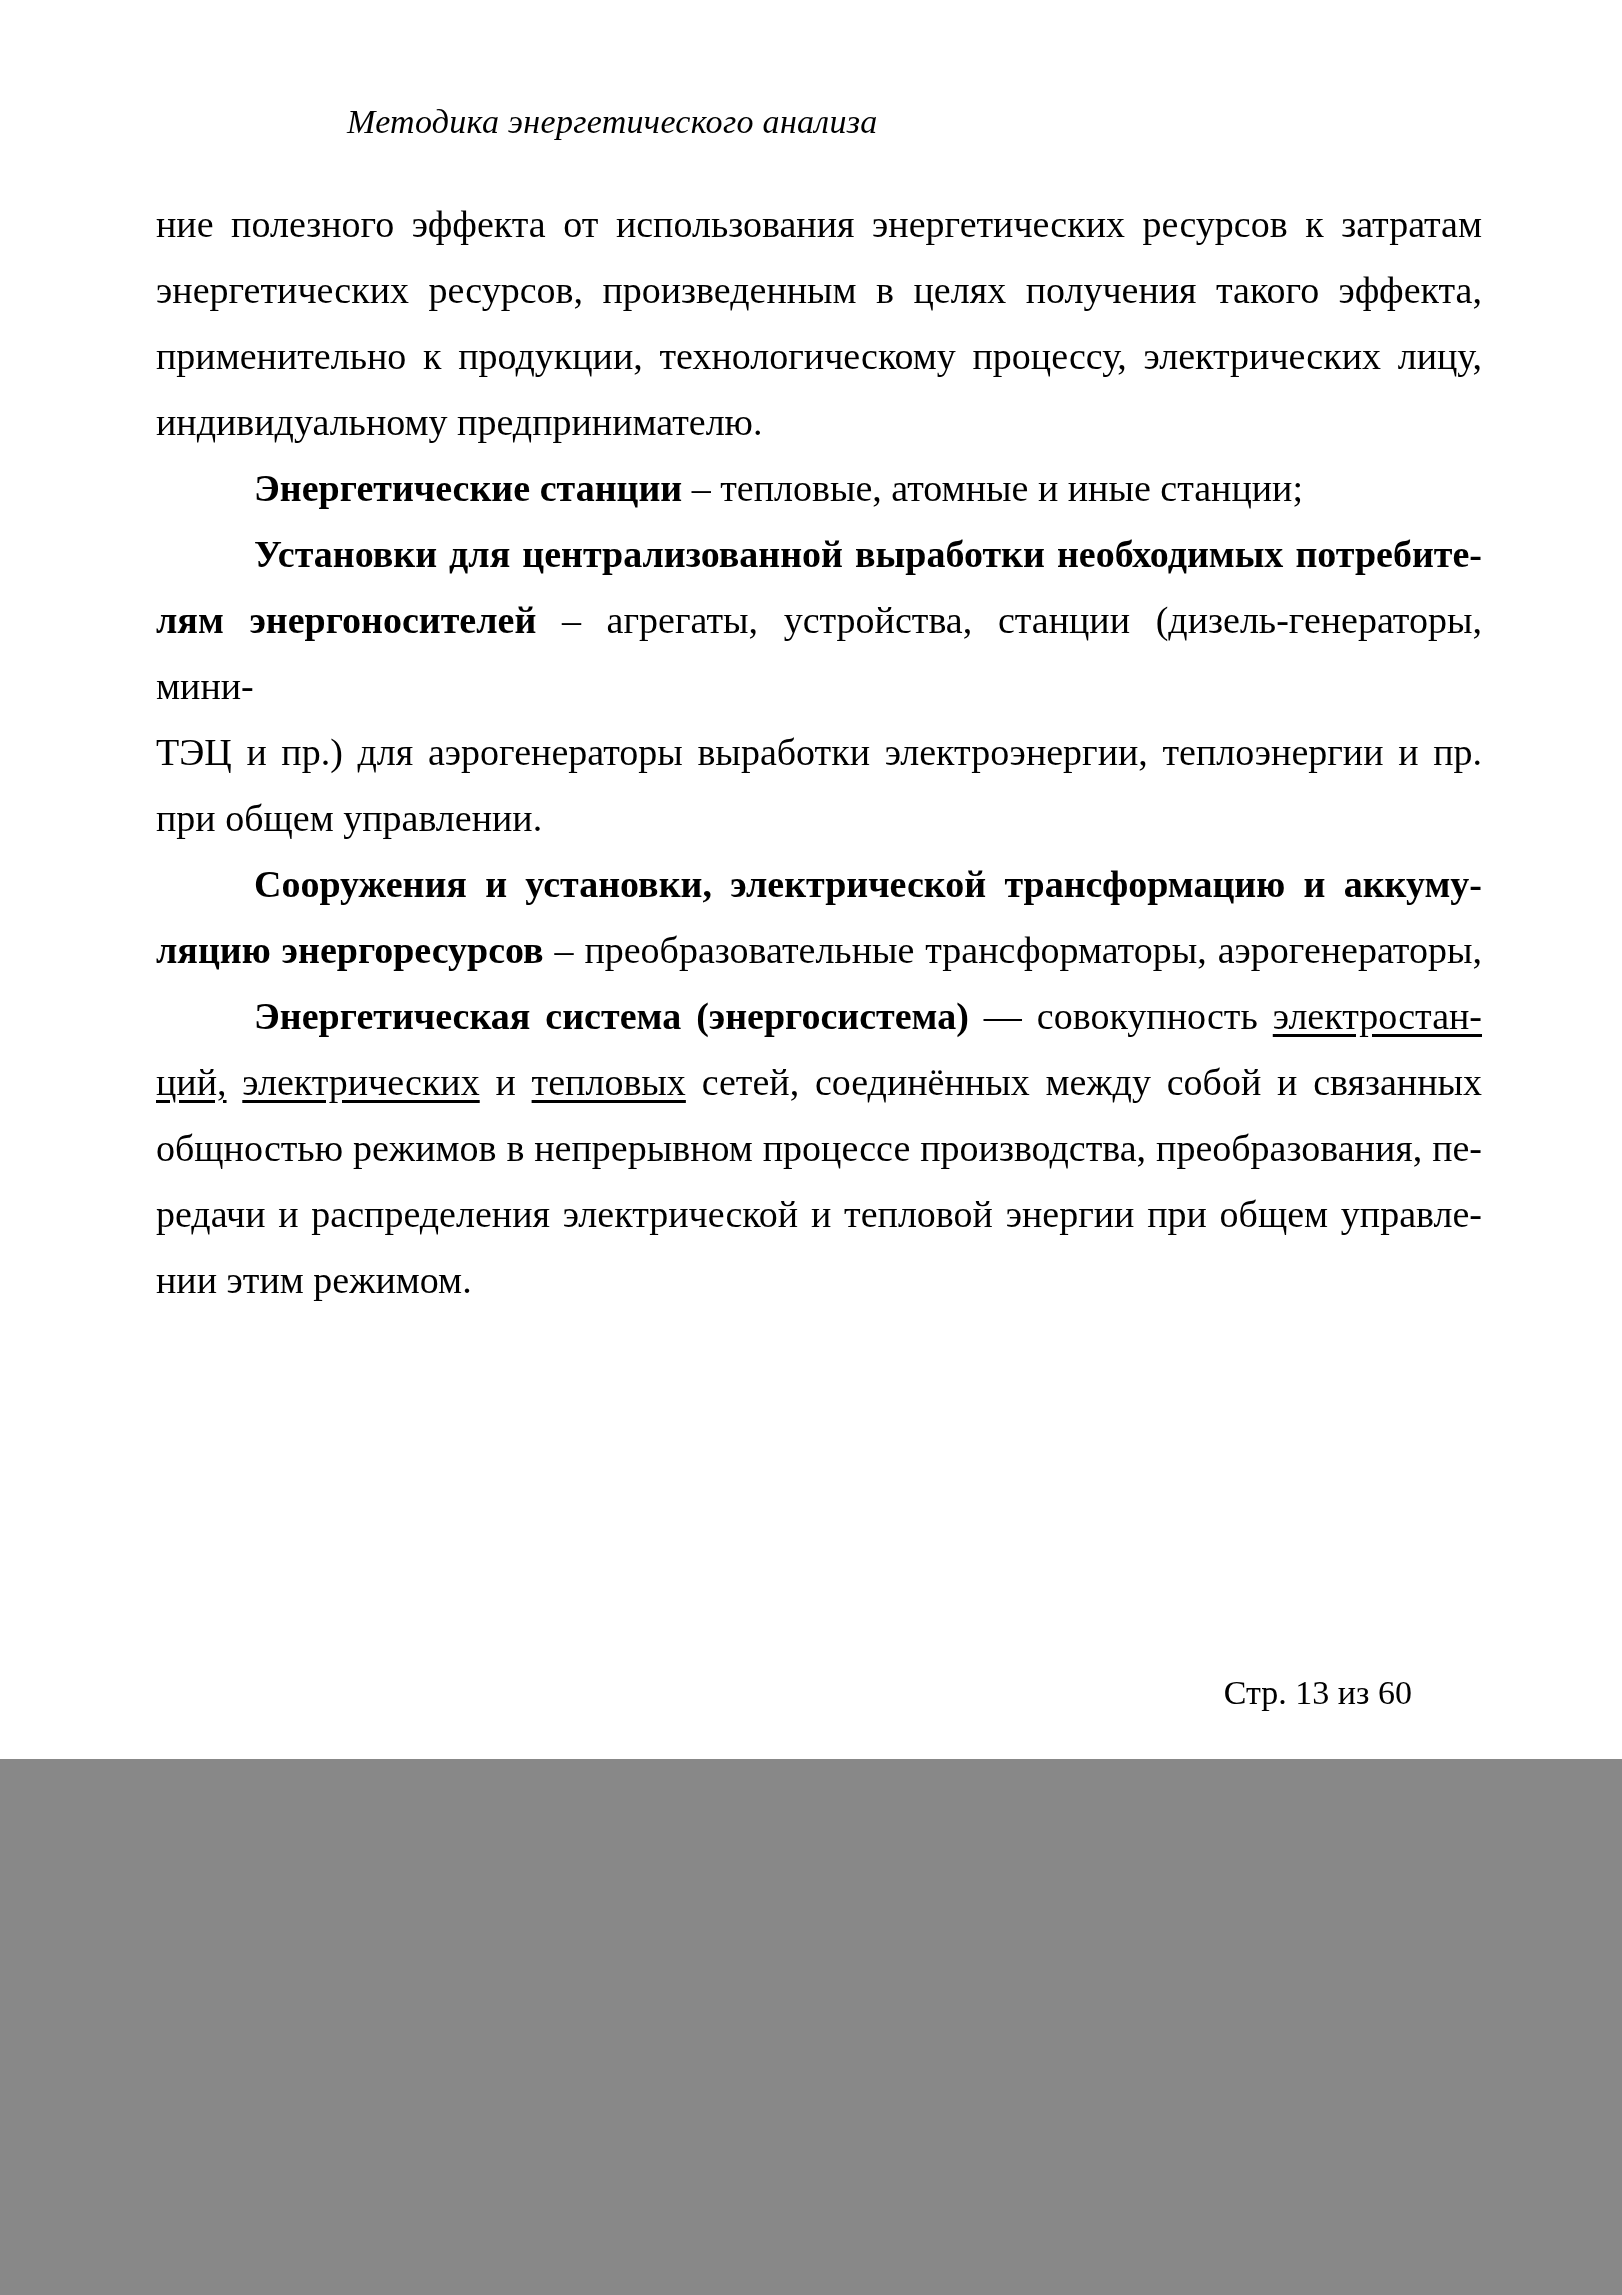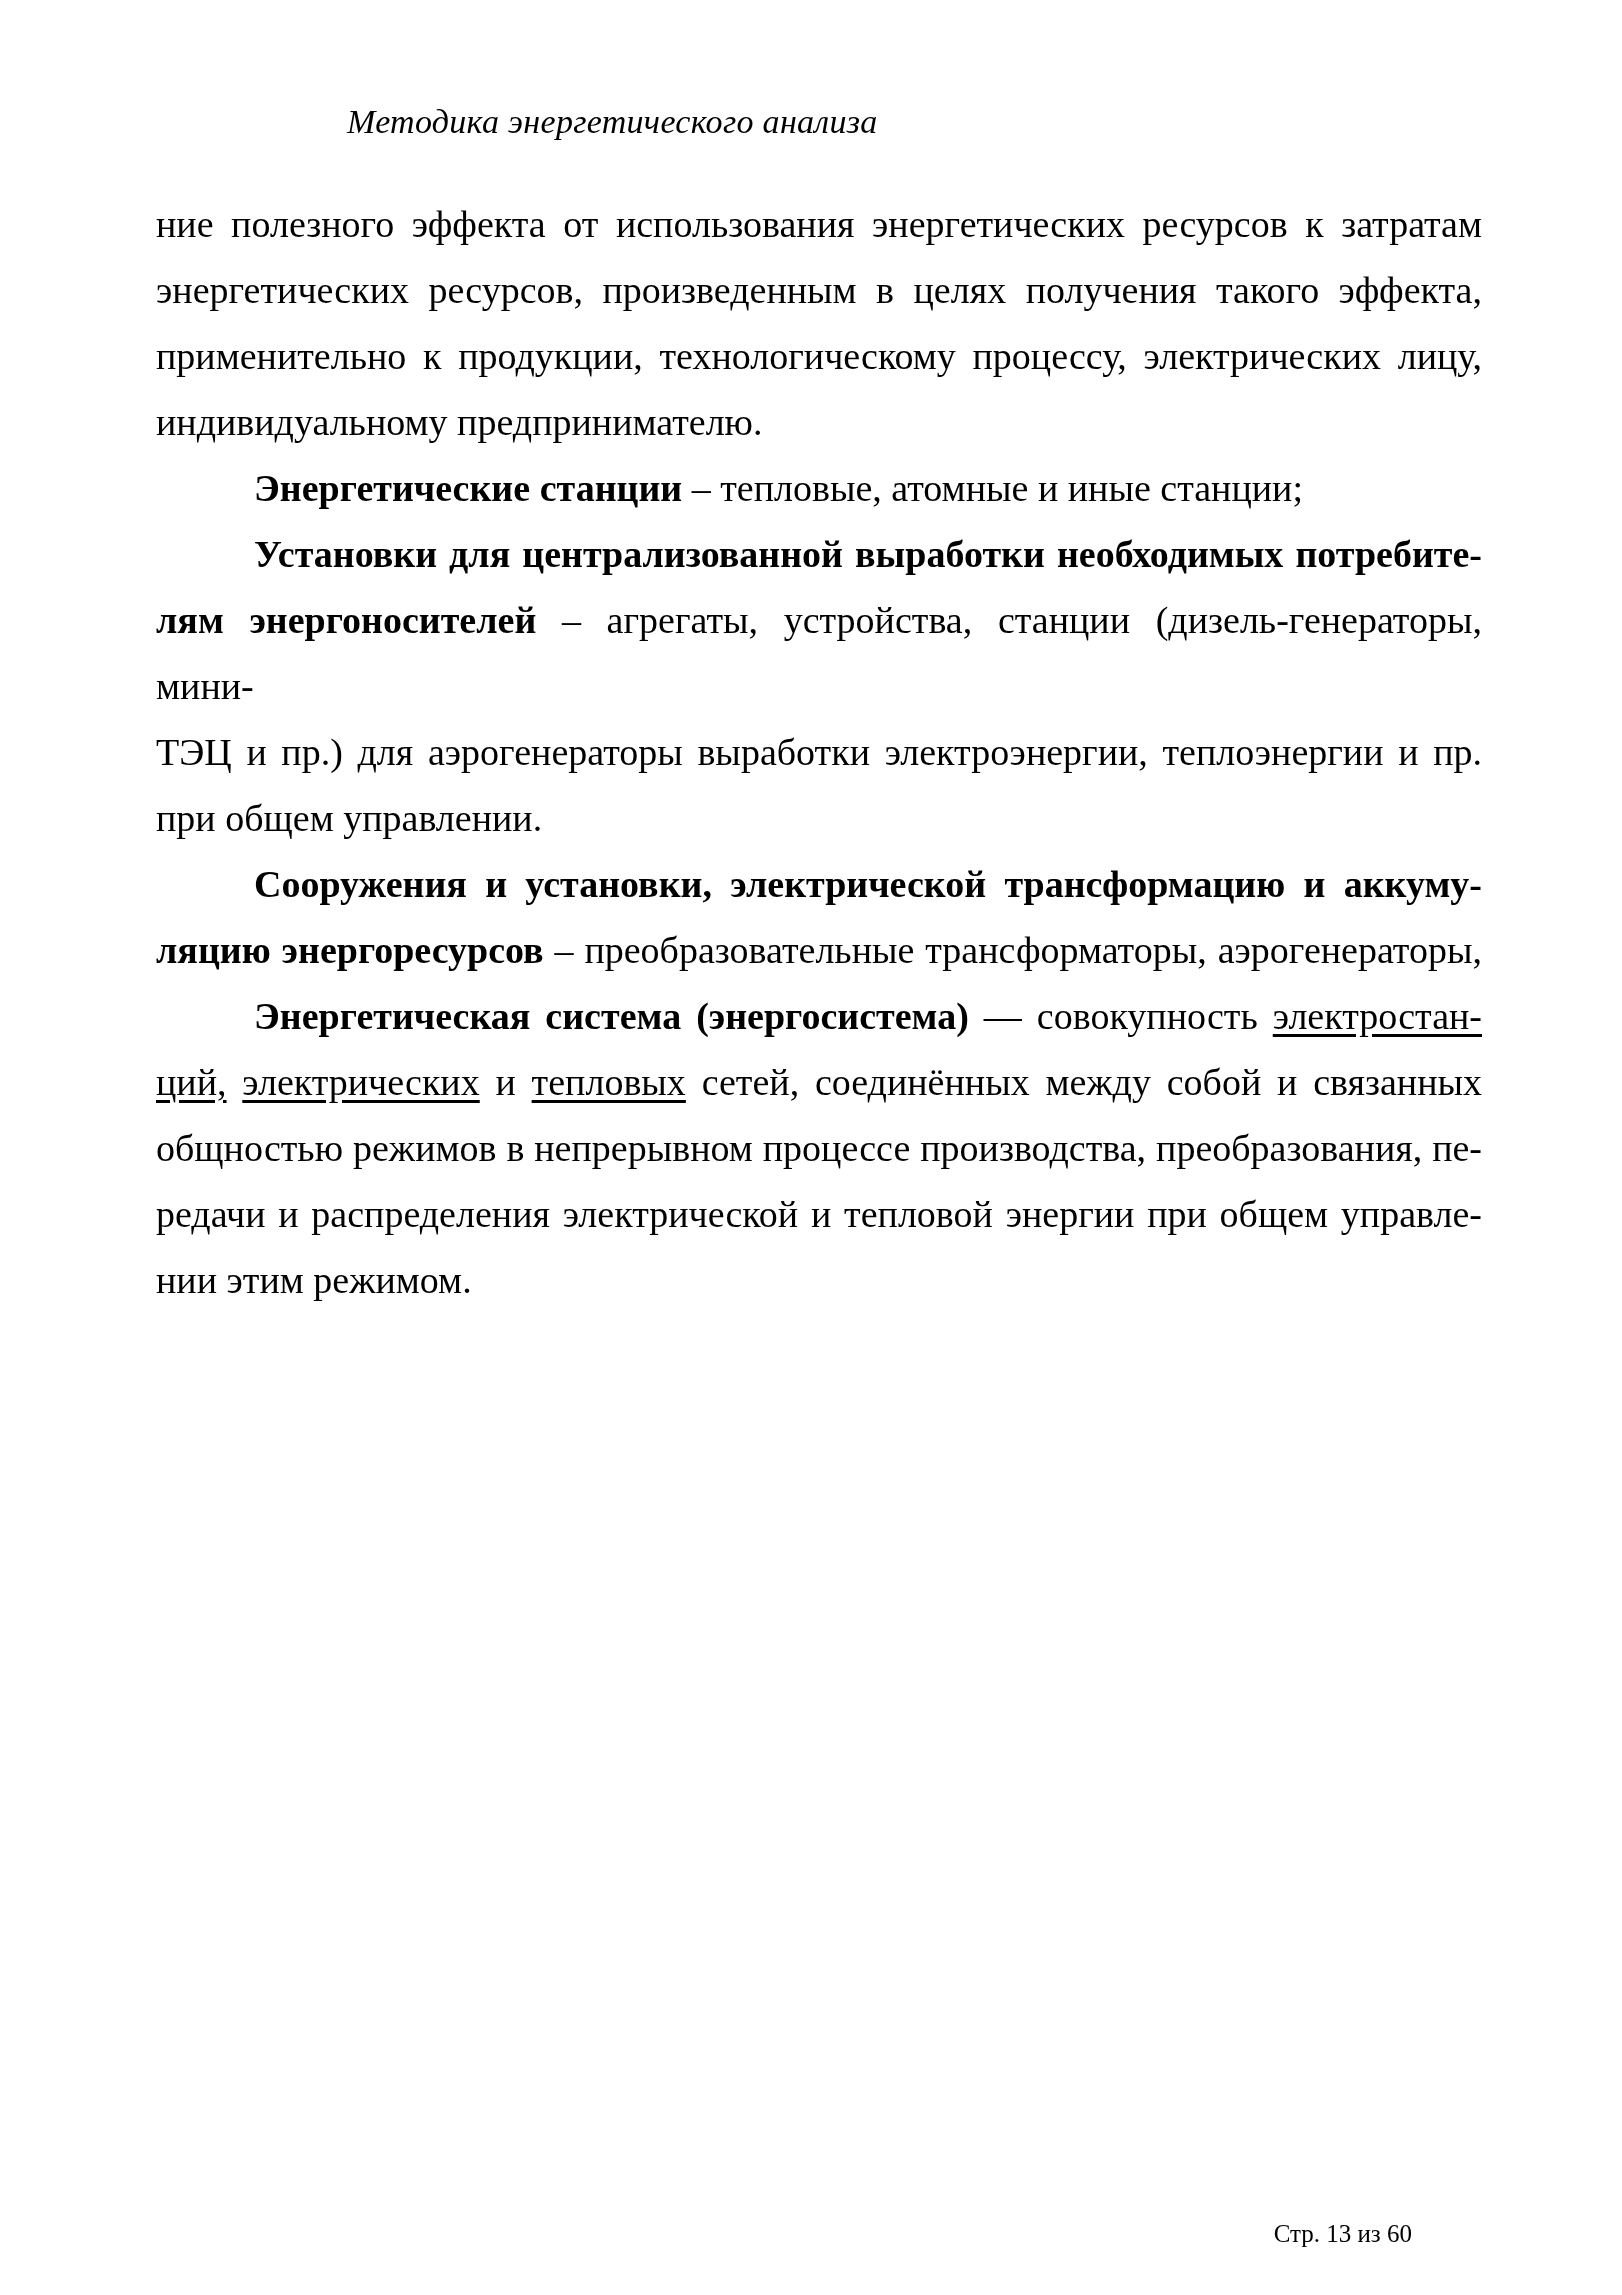--- a/index.html
+++ b/index.html
@@ -3,21 +3,21 @@
 <meta charset="utf-8">
 <style>
   html, body {
     margin: 0;
     padding: 0;
     background: #888;
   }
   .page {
     position: relative;
     width: 1623px;
-    height: 2295px;
+    height: 1759px;
     background: #ffffff;
     font-family: "Liberation Serif", "DejaVu Serif", serif;
     color: #000000;
     overflow: hidden;
   }
   .running-header {
     position: absolute;
     top: 103px;
     left: 347px;
     font-size: 34px;
@@ -48,21 +48,21 @@
   }
   .line-indent {
     text-indent: 98px;
   }
   .bold { font-weight: bold; }
   .underline { text-decoration: underline; text-underline-offset: 5.2px; }
   .page-footer {
     position: absolute;
     bottom: 47px;
     right: 211px;
-    font-size: 25px;
+    font-size: 34px;
   }
 </style>
 </head>
 <body>
 
 <div class="page">
   <div class="running-header">Методика энергетического анализа</div>
 
   <div class="content">
       <div class="paragraph">

